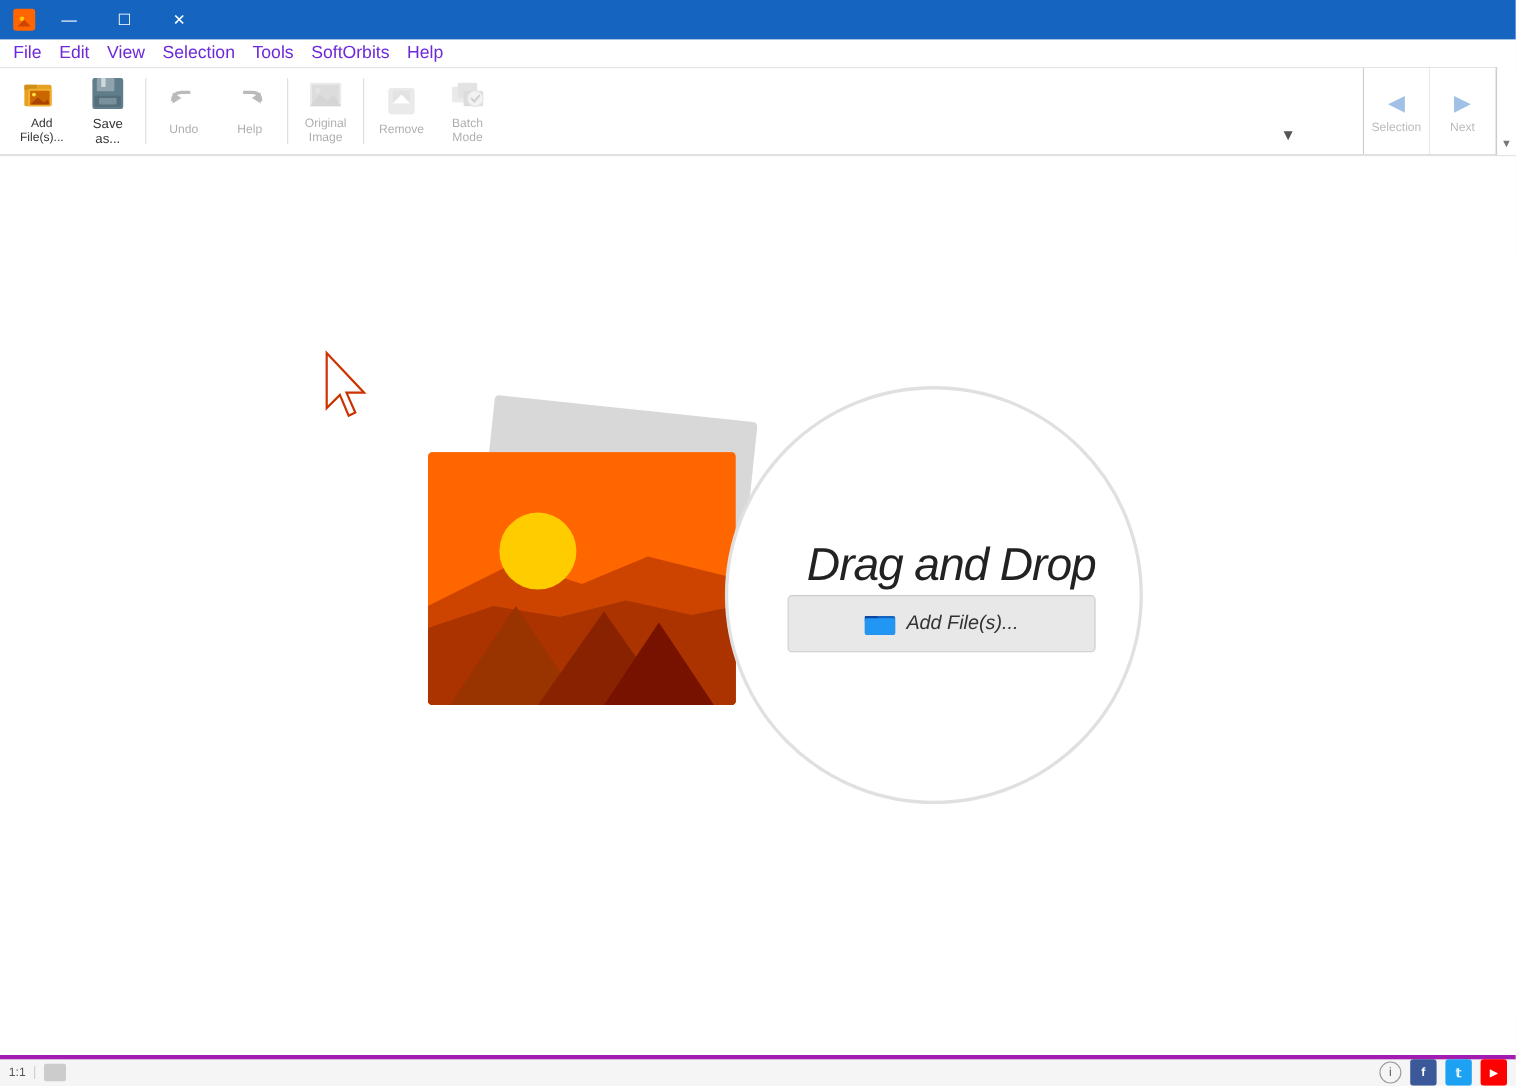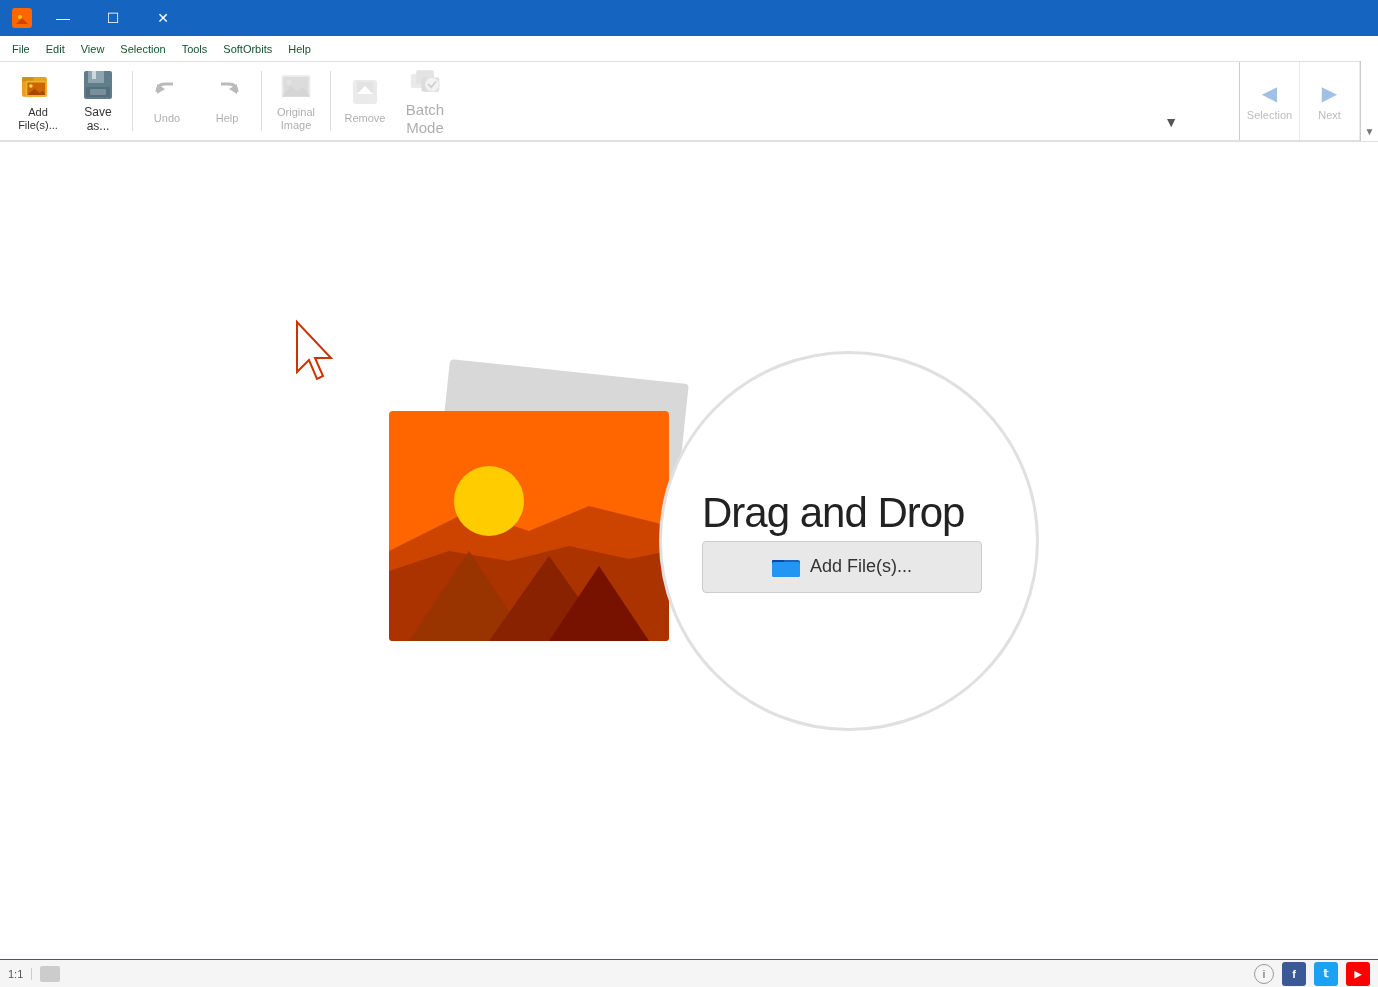--- a/index.html
+++ b/index.html
@@ -34,23 +34,23 @@
     #menu-bar {
       background: white;
       height: 26px;
       display: flex;
       align-items: center;
       border-bottom: 1px solid #e0e0e0;
       padding: 0 4px;
     }
     .menu-item {
       padding: 3px 8px;
-      font-size: 11px;
-      cursor: pointer;
-      color: #14532d;
+      font-size: 16px;
+      cursor: pointer;
+      color: #6d28d9;
     }
 
     
     #toolbar {
       background: white;
       height: 80px;
       display: flex;
       align-items: center;
       border-bottom: 2px solid #e0e0e0;
       padding: 0 8px;
@@ -142,23 +142,24 @@
       overflow: hidden;
     }
     #circle-bg {
       width: 380px;
       height: 380px;
       border-radius: 50%;
       background: white;
       border: 3px solid #e0e0e0;
       display: flex;
       flex-direction: column;
-      align-items: flex-start;
+      align-items: flex-end;
       justify-content: center;
       padding: 40px;
+      font-style: italic;
     }
     .drag-text-line1 {
       font-size: 42px;
       font-weight: 300;
       color: #222;
       letter-spacing: -1px;
       margin-bottom: 4px;
       text-align: center;
     }
     .drag-subtext {
@@ -182,21 +183,21 @@
       color: #333;
     }
     .folder-icon-small {
       width: 28px; height: 22px;
     }
 
     
     #status-bar {
       background: #f5f5f5;
       height: 28px;
-      border-top: 1px solid #a21caf;
+      border-top: 4px solid #a21caf;
       display: flex;
       align-items: center;
       padding: 0 8px;
       font-size: 11px;
       color: #555;
       gap: 8px;
     }
     .status-zoom {
       border-right: 1px solid #ccc;
       padding-right: 8px;
@@ -343,21 +344,21 @@
     <div class="toolbar-btn disabled">
       <div class="toolbar-icon">
         <svg width="36" height="32" viewBox="0 0 36 32">
           <rect x="2" y="8" width="20" height="16" rx="2" fill="#ccc"></rect>
           <rect x="8" y="4" width="20" height="16" rx="2" fill="#bbb"></rect>
           <rect x="14" y="12" width="20" height="16" rx="2" fill="#aaa"></rect>
           <circle cx="26" cy="20" r="8" fill="#e0e0e0" stroke="#bbb"></circle>
           <path d="M22 20 L25 23 L30 17" stroke="#888" stroke-width="2" fill="none" stroke-linecap="round"></path>
         </svg>
       </div>
-      <span style="white-space:pre-line; font-size:15px;">Batch
+      <span style="white-space:pre-line; font-size:11px;">Batch
 Mode</span>
     </div>
 
     <div style="position:absolute; right:200px; bottom:10px; font-size:14px; color:#555;">▼</div>
   </div>
 
   <div id="nav-area">
     <div class="nav-btn disabled">
       <div class="nav-arrow">◀</div>
       <span>Selection</span>

